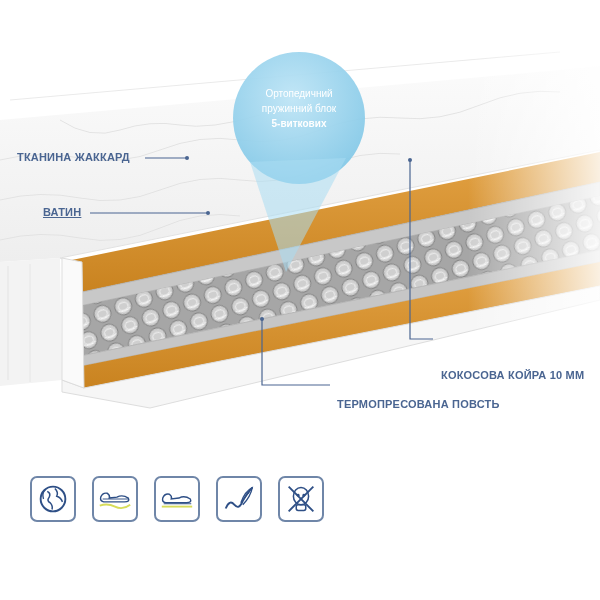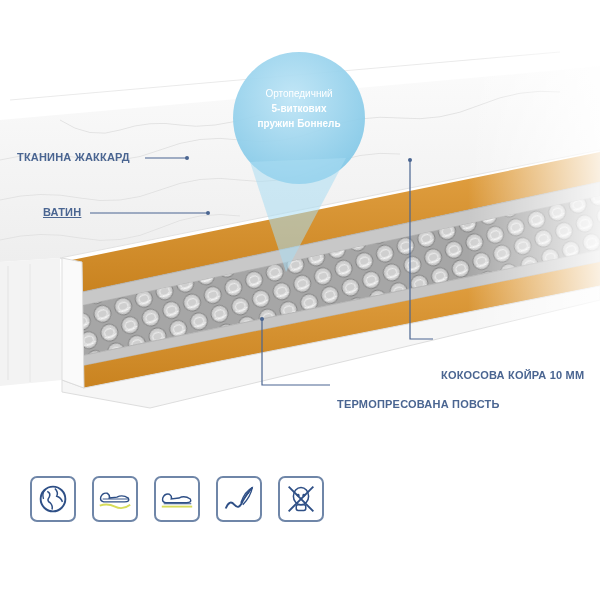--- a/index.html
+++ b/index.html
@@ -92,22 +92,22 @@
   <g fill="#4a6591">
     <circle cx="187" cy="158" r="2"></circle>
     <circle cx="208" cy="213" r="2"></circle>
     <circle cx="410" cy="160" r="2"></circle>
     <circle cx="262" cy="319" r="2"></circle>
   </g>
 </svg>
 
 <div class="bubble-text">
   <span class="light">Ортопедичний</span>
+  <span class="light">пружинний блок</span>
   <span class="bold">5-виткових</span>
-  <span class="bold">пружин Боннель</span>
 </div>
 
 <div class="label" style="left:17px; top:151px;">ТКАНИНА ЖАККАРД</div>
 <div class="label" style="left:43px; top:206px;text-decoration:underline;">ВАТИН</div>
 <div class="label" style="left:441px; top:333px;margin-top:36px;">КОКОСОВА КОЙРА 10 ММ</div>
 <div class="label" style="left:337px; top:398px;">ТЕРМОПРЕСОВАНА ПОВСТЬ</div>
 
 <div class="icons">
   <div class="icon-tile">
     <svg viewBox="0 0 40 40">

